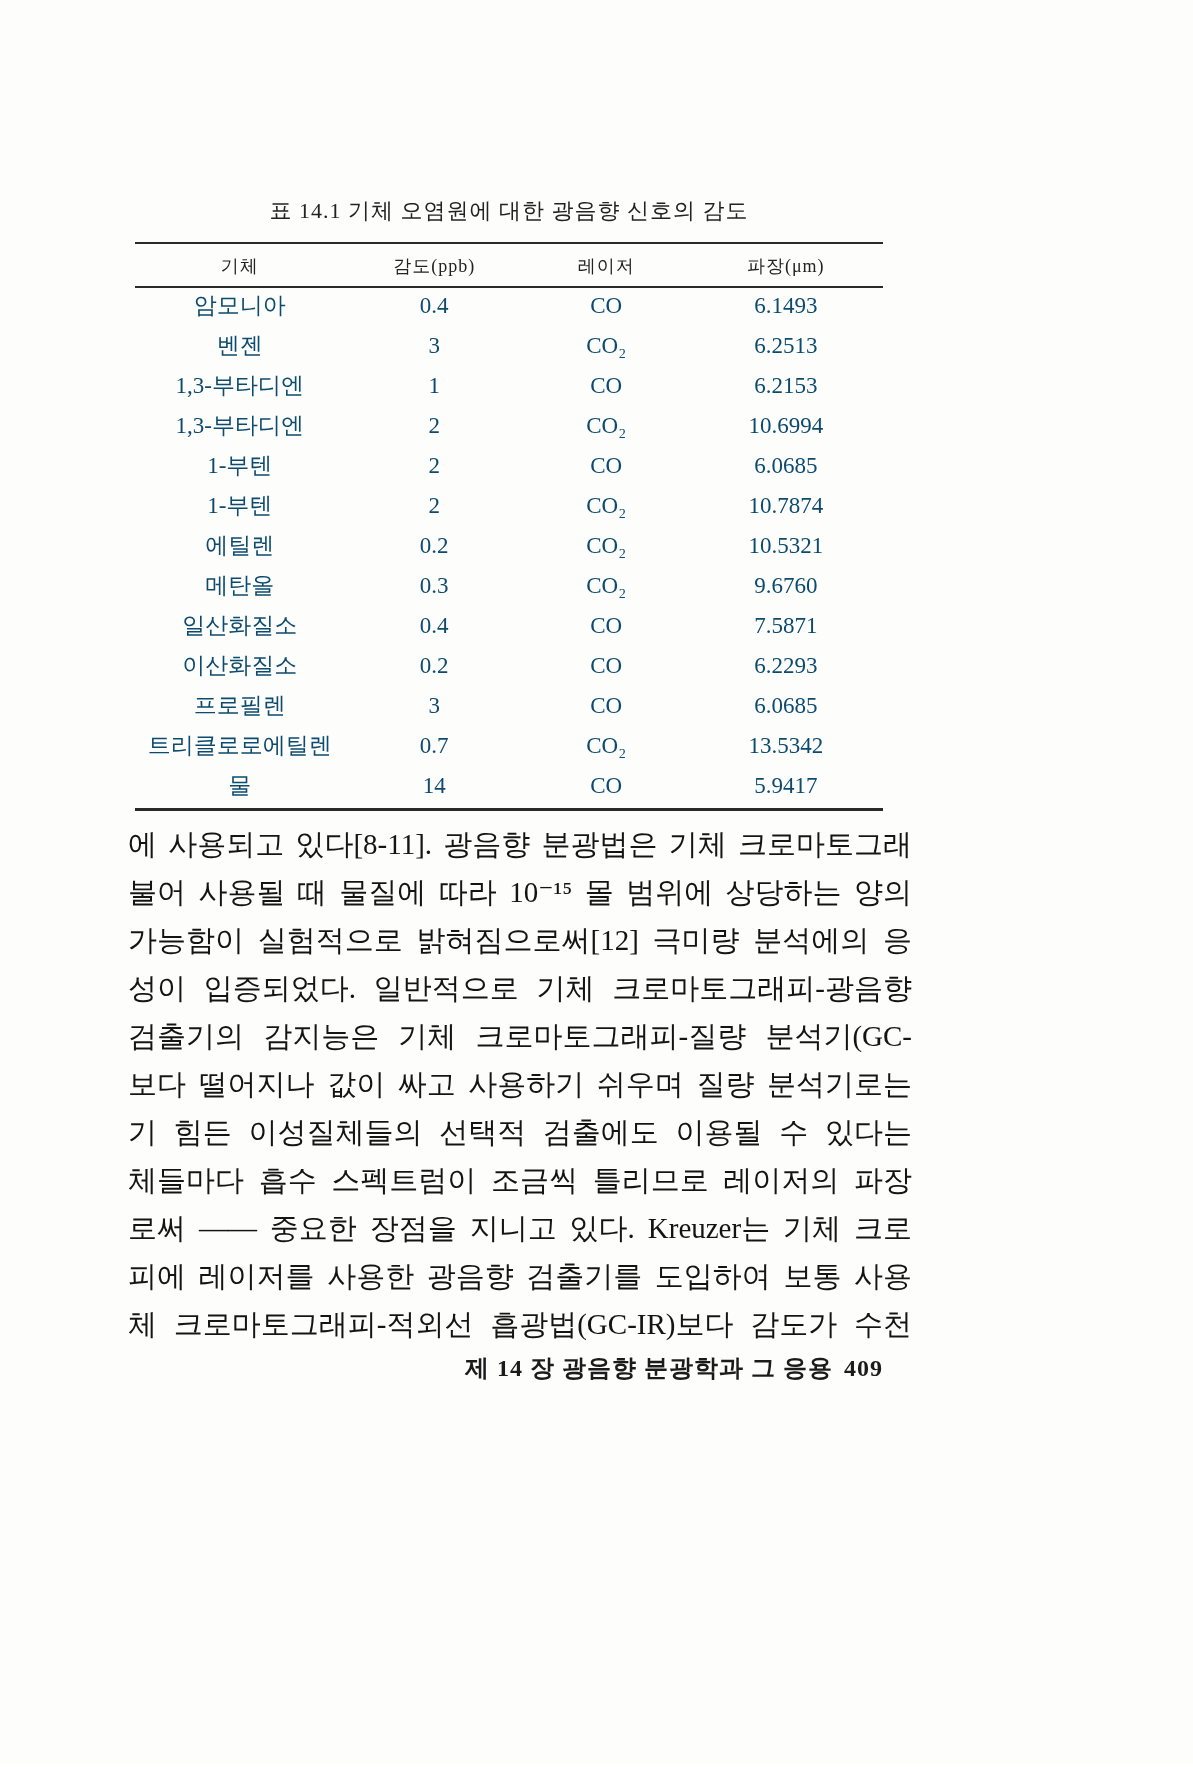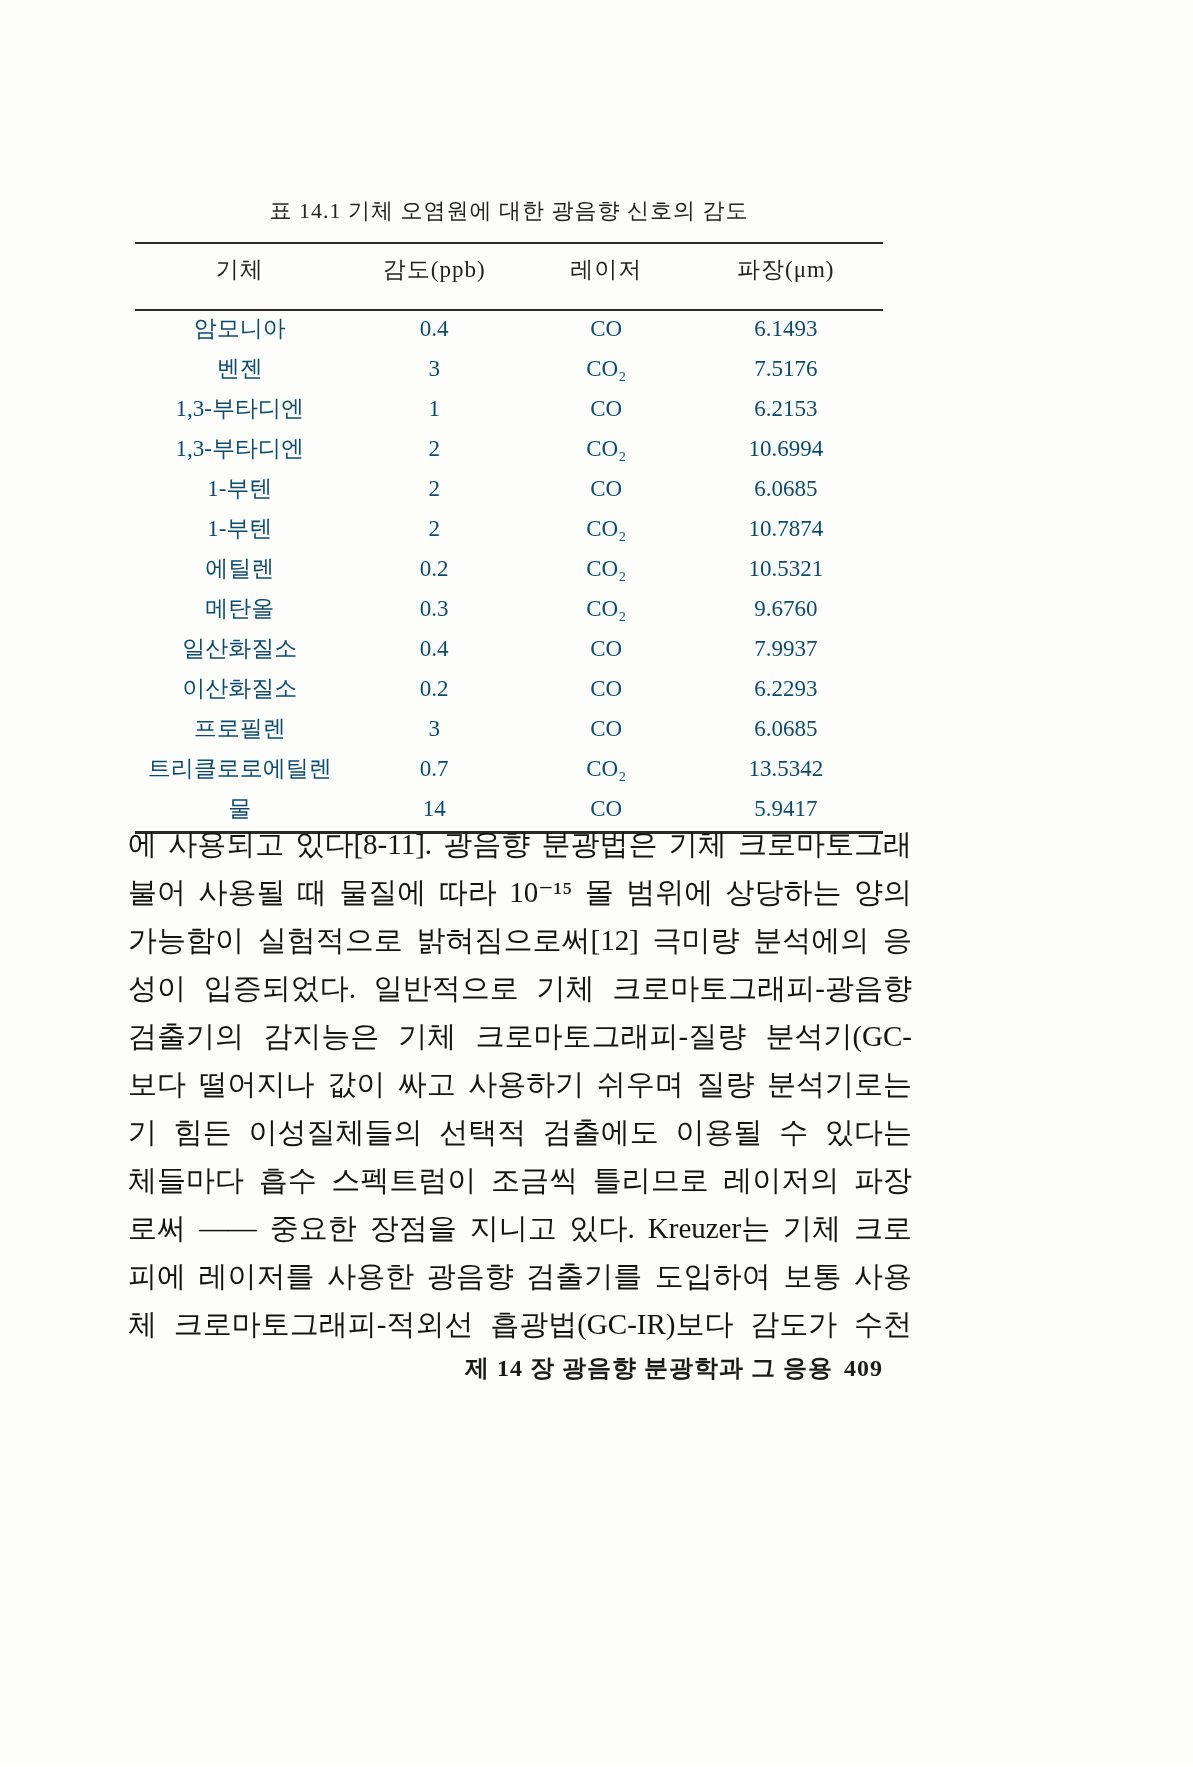--- a/index.html
+++ b/index.html
@@ -35,23 +35,23 @@
     width: 100%;
     border-collapse: collapse;
     border-top: 2px solid #2a2a2a;
     border-bottom: 3px solid #2a2a2a;
   }
   table.data-table thead tr {
     border-bottom: 2px solid #2a2a2a;
   }
   table.data-table th {
     font-weight: normal;
-    font-size: 23px;
+    font-size: 18px;
     text-align: center;
-    padding: 10px 4px 24px 4px;
+    padding: 10px 4px 8px 4px;
     letter-spacing: 1px;
     color: #222;
   }
   table.data-table td {
     font-size: 23px;
     text-align: center;
     padding: 2px 4px 7px 4px;
     color: #0c4a6e;
   }
   .col-gas  { width: 28%; }
@@ -122,21 +122,21 @@
           <tr>
             <td>암모니아</td>
             <td>0.4</td>
             <td>CO</td>
             <td>6.1493</td>
           </tr>
           <tr>
             <td>벤젠</td>
             <td>3</td>
             <td>CO₂</td>
-            <td>7.5176</td>
+            <td>6.2513</td>
           </tr>
           <tr>
             <td>1,3-부타디엔</td>
             <td>1</td>
             <td>CO</td>
             <td>6.2153</td>
           </tr>
           <tr>
             <td>1,3-부타디엔</td>
             <td>2</td>
@@ -164,21 +164,21 @@
           <tr>
             <td>메탄올</td>
             <td>0.3</td>
             <td>CO₂</td>
             <td>9.6760</td>
           </tr>
           <tr>
             <td>일산화질소</td>
             <td>0.4</td>
             <td>CO</td>
-            <td>7.9937</td>
+            <td>7.5871</td>
           </tr>
           <tr>
             <td>이산화질소</td>
             <td>0.2</td>
             <td>CO</td>
             <td>6.2293</td>
           </tr>
           <tr>
             <td>프로필렌</td>
             <td>3</td>

